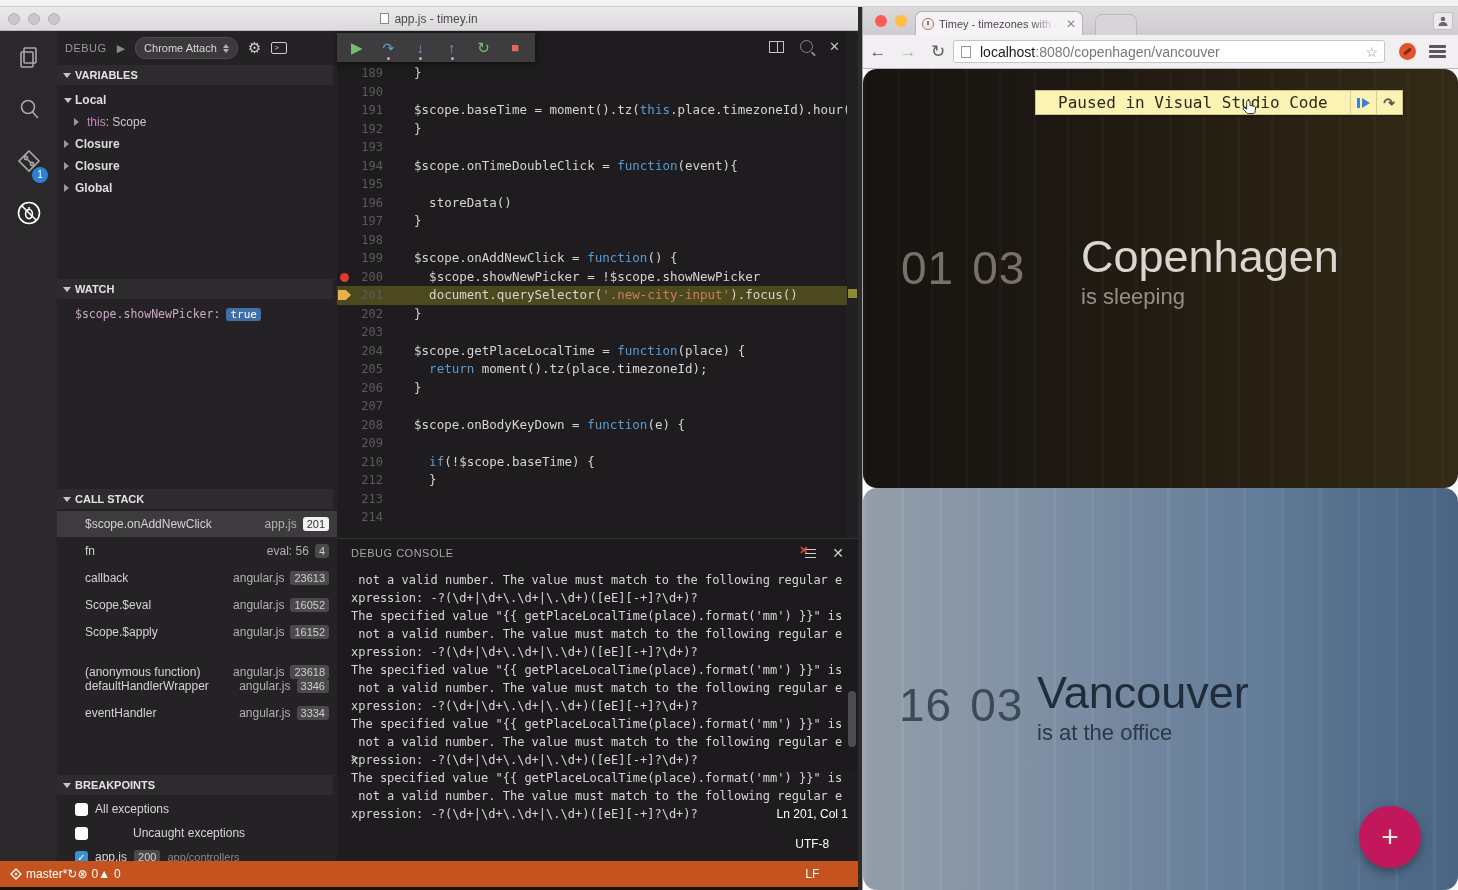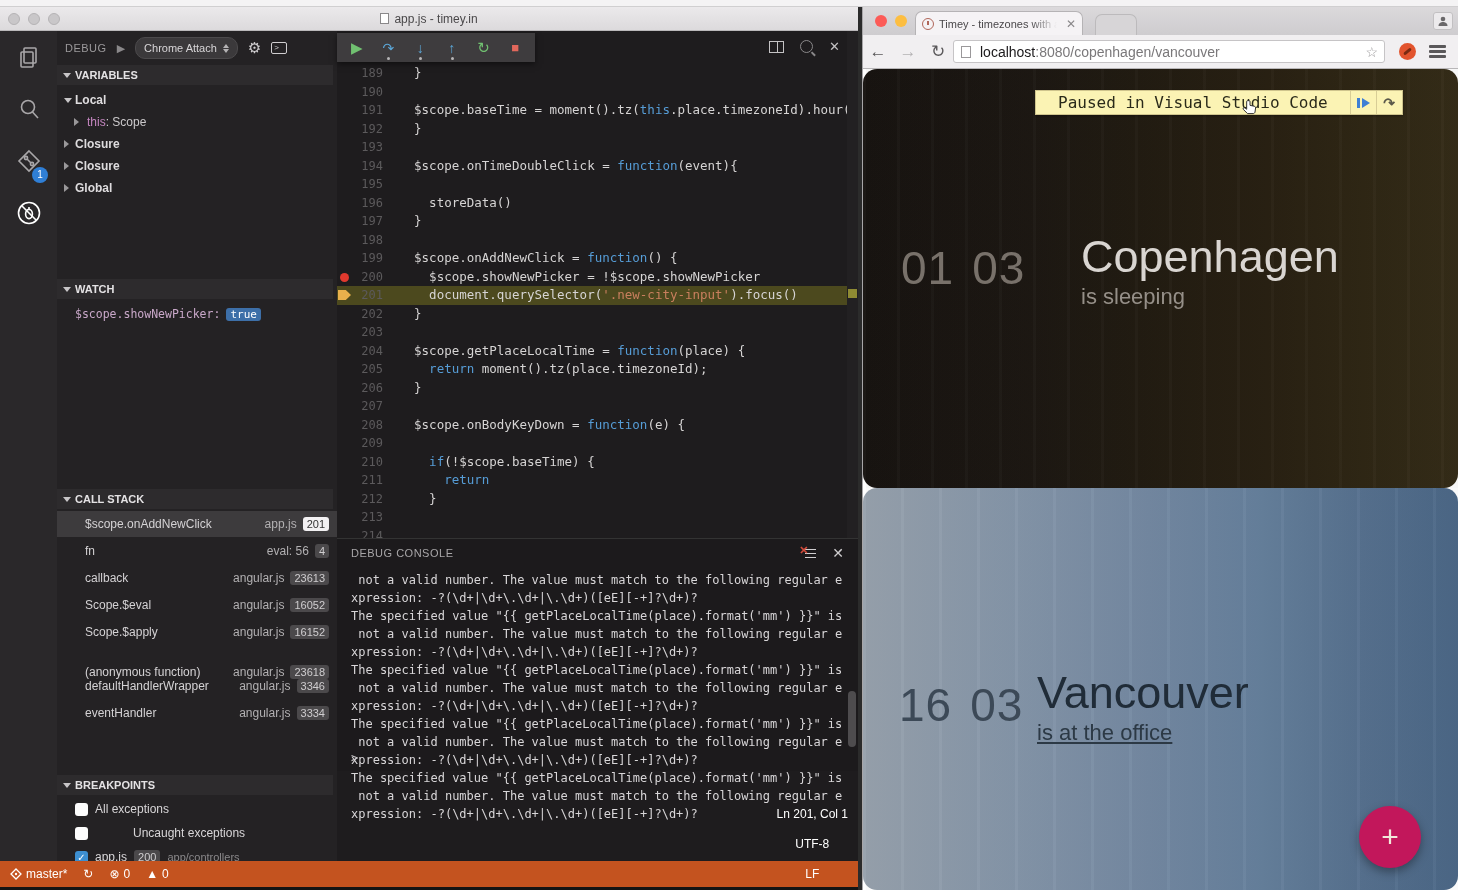--- a/index.html
+++ b/index.html
@@ -116,21 +116,21 @@
   .clear-ic b { position:absolute; left:-3px; top:-4px; color:#d04a3a; font-size:11px; font-weight:bold; }
   .dc-close { color:#d0ced0; font-size:14px; }
   .dc-body { position:absolute; left:0; top:28px; width:100%; height:272px; overflow:hidden; padding:4px 0 0 14px;
       font-family:"DejaVu Sans Mono", monospace; font-size:12px; line-height:18px; color:#d8d6d8; white-space:pre; }
   .dc-prompt { position:absolute; left:14px; bottom:6px; font-family:"DejaVu Sans Mono", monospace; font-size:12px; color:#cccacc; }
   .dc-scroll { position:absolute; right:2px; bottom:24px; width:8px; height:56px; background:#4e4c4e; border-radius:4px; }
 
   
   .vs-statusbar { position:absolute; left:0; top:854px; width:858px; height:26px; background:#c4531f; color:#fff;
       display:flex; align-items:center; font-size:12px; padding:0 10px; }
-  .sb-left { display:flex; align-items:center; gap:16px; }
+  .sb-left { display:flex; align-items:center; gap:0; }
   .sb-right { margin-left:auto; display:flex; align-items:center; gap:16px;flex-direction:column; }
   .sb-item { display:flex; align-items:center; gap:4px; }
   .vs-footer { position:absolute; left:0; top:880px; width:858px; height:3px; background:#141414; }
 
   
   .chrome { position:absolute; left:862px; top:7px; width:596px; height:883px; background:#fff; border-left:1px solid #a8a6a8; }
   .tabstrip { position:absolute; left:0; top:0; width:100%; height:28px; background:linear-gradient(#dbd9db,#cecccf); }
   .tl.red { background:#fc5b57; } .tl.yel { background:#fdbe41; } .tl.grn { background:#34c84a; }
   .tabstrip .lights { position:absolute; left:4px; top:8px; display:flex; }
   .tab { position:absolute; left:52px; top:4px; width:168px; height:24px; background:#f5f3f5; border:1px solid #b5b3b5;
@@ -174,21 +174,21 @@
   .cinfo { position:absolute; z-index:2; }
   .cname { font-size:45px; font-weight:300; line-height:48px; }
   .cstatus { font-size:22px; font-weight:300; margin-top:3px; }
   .cph .ctime { left:38px; top:172px; color:#78716a; }
   .cph .cinfo { left:174px; top:164px;margin-left:44px; }
   .cph .cname { color:#d9d5d1; }
   .cph .cstatus { color:#958f88; }
   .van .ctime { left:36px; top:190px; color:#3c4957; }
   .van .cinfo { left:174px; top:181px; }
   .van .cname { color:#202c38; }
-  .van .cstatus { color:#2c3945;text-decoration:underline; }
+  .van .cstatus { color:#2c3945; }
 
   .pausedbar { position:absolute; left:172px; top:21px; height:25px; display:flex; align-items:stretch; z-index:5;
       background:#fbf3b4; border:1px solid #cfc48d; box-shadow:0 1px 2px rgba(0,0,0,.3); }
   .pb-label { display:flex; align-items:center; padding:0 22px; font-family:"DejaVu Sans Mono", monospace; font-size:16px; color:#2a2a1a; }
   .pb-btn { width:26px; display:flex; align-items:center; justify-content:center; border-left:1px solid #d8cd96; cursor:pointer; }
   .resume-glyph { display:flex; align-items:center; gap:2px; }
   .resume-glyph .bar { width:3px; height:10px; background:#3f7fd4; }
   .resume-glyph .tri { width:0; height:0; border-left:8px solid #3f7fd4; border-top:5px solid transparent; border-bottom:5px solid transparent; }
   .stepover-glyph { color:#5a584a; font-size:14px; font-weight:bold; }
   .handcursor { position:absolute; left:377px; top:30px; width:20px; height:20px; z-index:6; }
@@ -472,25 +472,20 @@
               </div>
               <div class="crow">
                 <span class="cmark"></span>
                 <span class="cnum">209</span>
                 <span class="ctxt"></span>
               </div>
               <div class="crow">
                 <span class="cmark"></span>
                 <span class="cnum">210</span>
                 <span class="ctxt">    <span class="kw">if</span>(!$scope.baseTime) {</span>
-              </div>
-              <div class="crow">
-                <span class="cmark"></span>
-                <span class="cnum">211</span>
-                <span class="ctxt">      <span class="kw">return</span></span>
               </div>
               <div class="crow">
                 <span class="cmark"></span>
                 <span class="cnum">212</span>
                 <span class="ctxt">    }</span>
               </div>
               <div class="crow">
                 <span class="cmark"></span>
                 <span class="cnum">213</span>
                 <span class="ctxt"></span>

